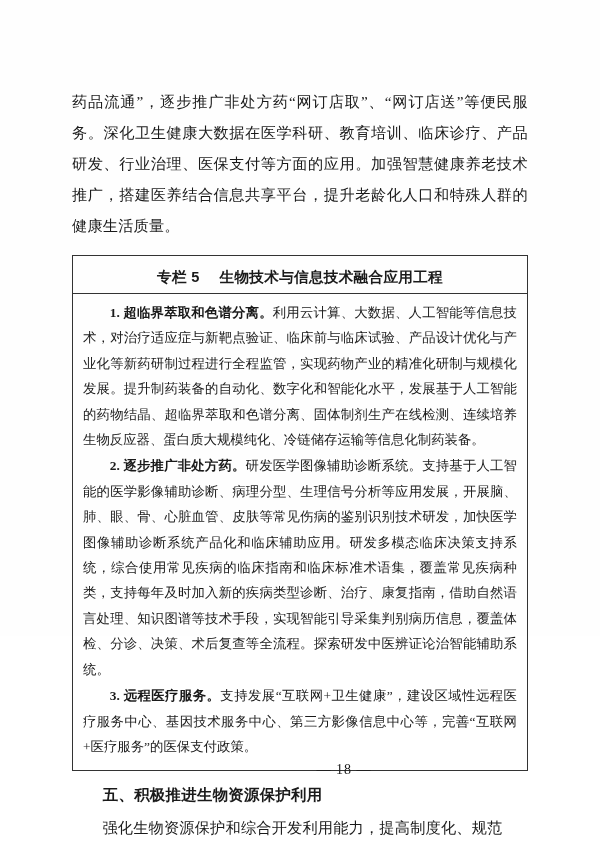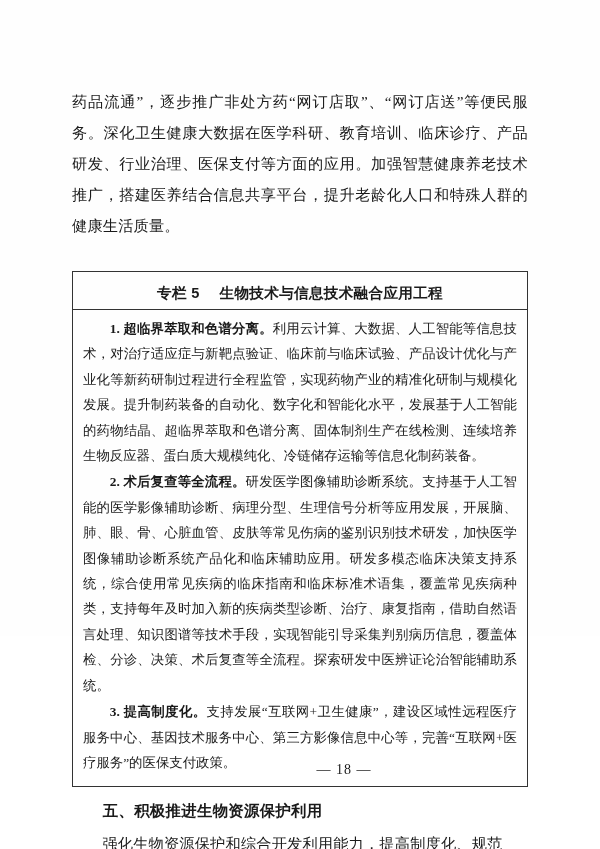--- a/index.html
+++ b/index.html
@@ -34,21 +34,21 @@
     line-height: 31px;
     text-align: justify;
     text-justify: inter-ideograph;
     letter-spacing: 0.2px;
     margin: 0;
   }
   .para-indent {
     text-indent: 2em;
   }
   .box {
-    margin-top: 30px;
+    margin-top: 14px;
     border: 1px solid #333;
     padding: 6px 10px 10px 10px;
     box-sizing: border-box;
     width: 456px;
   }
   .box-title {
     text-align: center;
     font-weight: bold;
     font-size: 14.6px;
     line-height: 26px;
@@ -120,26 +120,26 @@
       </div>
       <div class="box-rule"></div>
 
       <p class="box-para">
         <span class="idx">1.</span>
         <span class="lead">超临界萃取和色谱分离。</span><span>利用云计算、大数据、人工智能等信息技术，对治疗适应症与新靶点验证、临床前与临床试验、产品设计优化与产业化等新药研制过程进行全程监管，实现药物产业的精准化研制与规模化发展。提升制药装备的自动化、数字化和智能化水平，发展基于人工智能的药物结晶、超临界萃取和色谱分离、固体制剂生产在线检测、连续培养生物反应器、蛋白质大规模纯化、冷链储存运输等信息化制药装备。</span>
       </p>
 
       <p class="box-para">
         <span class="idx">2.</span>
-        <span class="lead">术后复查等全流程。</span><span>研发医学图像辅助诊断系统。支持基于人工智能的医学影像辅助诊断、病理分型、生理信号分析等应用发展，开展脑、肺、眼、骨、心脏血管、皮肤等常见伤病的鉴别识别技术研发，加快医学图像辅助诊断系统产品化和临床辅助应用。研发多模态临床决策支持系统，综合使用常见疾病的临床指南和临床标准术语集，覆盖常见疾病种类，支持每年及时加入新的疾病类型诊断、治疗、康复指南，借助自然语言处理、知识图谱等技术手段，实现智能引导采集判别病历信息，覆盖体检、分诊、决策、术后复查等全流程。探索研发中医辨证论治智能辅助系统。</span>
+        <span class="lead">逐步推广非处方药。</span><span>研发医学图像辅助诊断系统。支持基于人工智能的医学影像辅助诊断、病理分型、生理信号分析等应用发展，开展脑、肺、眼、骨、心脏血管、皮肤等常见伤病的鉴别识别技术研发，加快医学图像辅助诊断系统产品化和临床辅助应用。研发多模态临床决策支持系统，综合使用常见疾病的临床指南和临床标准术语集，覆盖常见疾病种类，支持每年及时加入新的疾病类型诊断、治疗、康复指南，借助自然语言处理、知识图谱等技术手段，实现智能引导采集判别病历信息，覆盖体检、分诊、决策、术后复查等全流程。探索研发中医辨证论治智能辅助系统。</span>
       </p>
 
       <p class="box-para">
         <span class="idx">3.</span>
-        <span class="lead">提高制度化。</span><span>支持发展“互联网+卫生健康”，建设区域性远程医疗服务中心、基因技术服务中心、第三方影像信息中心等，完善“互联网+医疗服务”的医保支付政策。</span>
+        <span class="lead">远程医疗服务。</span><span>支持发展“互联网+卫生健康”，建设区域性远程医疗服务中心、基因技术服务中心、第三方影像信息中心等，完善“互联网+医疗服务”的医保支付政策。</span>
       </p>
     </div>
 
     <div class="section-head">五、积极推进生物资源保护利用</div>
 
     <p class="para para-indent tail-para">强化生物资源保护和综合开发利用能力，提高制度化、规范</p>
 
   </div>
 
   <div class="page-number">— 18 —</div>

